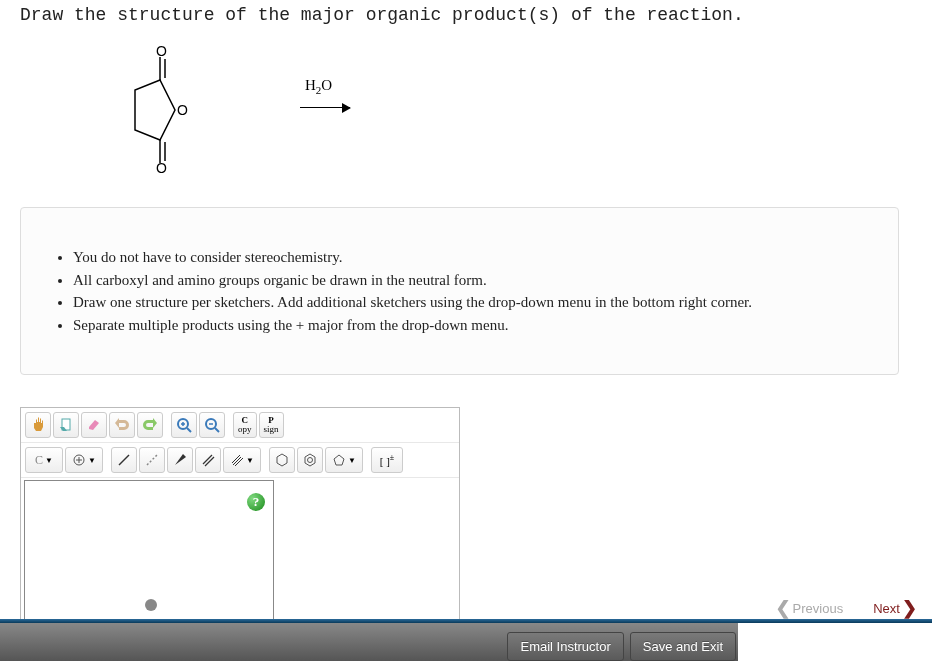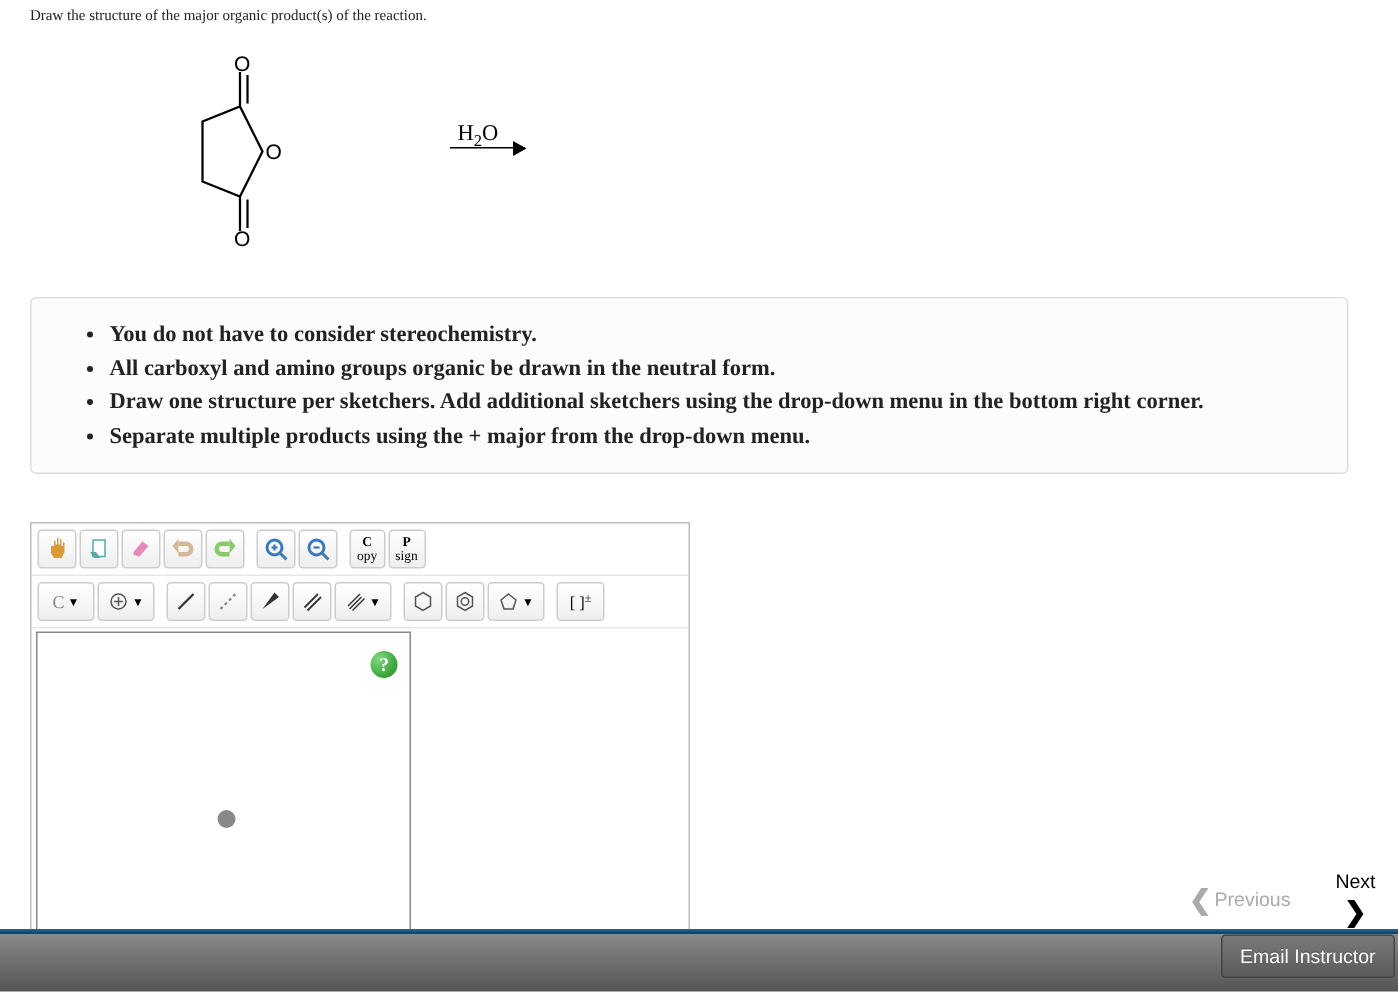--- a/index.html
+++ b/index.html
@@ -1,46 +1,46 @@
 <!DOCTYPE html>
 <html><head>
 <meta charset="utf-8">
 <style>
 * { box-sizing: border-box; margin: 0; padding: 0; }
 body { font-family: Georgia, 'Times New Roman', serif; background: #fff; width: 932px; height: 661px; overflow: hidden; position: relative; }
 .content-area { width: 919px; height: 620px; overflow-y: scroll; background: #fff; padding: 5px 20px 20px 20px; }
 .content-area::-webkit-scrollbar { width: 15px; }
 .content-area::-webkit-scrollbar-track { background: #f0f0f0; }
 .content-area::-webkit-scrollbar-thumb { background: #c0c0c0; border-radius: 2px; }
-.question-text { font-size: 10px; color: #222; margin-bottom: 15px; }
+.question-text { font-size: 18px; color: #222; margin-bottom: 15px; font-family: Liberation Mono, monospace; }
 .reaction-area { margin: 20px 0 20px 100px; position: relative; height: 130px; }
 .molecule { position: absolute; left: 0; top: 0; }
-.reagent-label { position: absolute; left: 185px; top: 45px; font-size: 15px; }
+.reagent-label { position: absolute; left: 185px; top: 32px; font-size: 15px; }
 .reagent-label sub { font-size: 11px; }
 .arrow { position: absolute; left: 180px; top: 62px; width: 50px; height: 1px; background: #000; }
 .arrow::after { content: ''; position: absolute; right: -1px; top: -4px; border-left: 9px solid #000; border-top: 5px solid transparent; border-bottom: 5px solid transparent; }
-.instructions-box { border: 1px solid #ddd; border-radius: 4px; padding: 13px 30px; margin: 32px 0; background: #fcfcfc; font-weight: bold; }
+.instructions-box { border: 1px solid #ddd; border-radius: 4px; padding: 38px 30px; margin: 32px 0; background: #fcfcfc; }
 .instructions-box ul { list-style: disc; padding-left: 22px; }
 .instructions-box li { font-size: 15px; line-height: 1.5; color: #222; }
 .sketcher-container { border: 1px solid #bbb; width: 440px; margin-top: 15px; background: #fff; }
 .toolbar-row { display: flex; padding: 4px; gap: 2px; border-bottom: 1px solid #e8e8e8; }
 .tool-btn { width: 26px; height: 26px; border: 1px solid #ccc; border-radius: 3px; background: linear-gradient(#fff, #eee); display: flex; align-items: center; justify-content: center; font-size: 12px; cursor: pointer; }
 .tool-btn.wide { width: auto; padding: 0 4px; font-size: 9px; line-height: 1; text-align: center; flex-direction: column; }
 .tool-btn.dropdown { width: 38px; }
 .canvas-area { position: relative; height: 230px; padding: 2px; }
 .drawing-canvas { width: 250px; height: 220px; border: 1px solid #888; position: relative; background: #fff; margin-left: 1px; }
 .help-icon { position: absolute; right: 8px; top: 12px; width: 18px; height: 18px; border-radius: 50%; background: radial-gradient(circle at 30% 30%, #7fd97f, #1a8a1a); color: #fff; font-weight: bold; font-size: 13px; display: flex; align-items: center; justify-content: center; cursor: pointer; }
 .dot { position: absolute; left: 120px; top: 118px; width: 12px; height: 12px; border-radius: 50%; background: #888; }
 .nav-bar { position: absolute; bottom: 42px; right: 15px; display: flex; gap: 30px; align-items: center; font-family: Arial, sans-serif; }
 .nav-link { font-size: 13px; cursor: pointer; display: flex; align-items: center; gap: 2px; }
 .nav-link.prev { color: #aaa; }
-.nav-link.next { color: #000000; flex-direction: column; }
+.nav-link.next { color: #7f1d1d; }
 .chev { font-size: 18px; font-weight: bold; }
 .divider-bar { position: absolute; bottom: 38px; left: 0; width: 932px; height: 4px; background: linear-gradient(#2a6a9a, #0a3a5a); }
-.footer-bar { position: absolute; bottom: 0; left: 0; width: 932px; height: 38px; background: linear-gradient(#888, #555); display: flex; justify-content: flex-end; align-items: flex-start; padding-right: 2px; gap: 6px; font-family: Arial, sans-serif; }
+.footer-bar { position: absolute; bottom: 0; left: 0; width: 738px; height: 38px; background: linear-gradient(#888, #555); display: flex; justify-content: flex-end; align-items: flex-end; padding-right: 2px; gap: 6px; font-family: Arial, sans-serif; }
 .footer-btn { background: linear-gradient(#7a7a7a, #5a5a5a); color: #fff; border: 1px solid #444; border-radius: 3px; padding: 6px 12px; font-size: 13px; cursor: pointer; text-shadow: 0 -1px 0 rgba(0,0,0,.3); }
 svg { display: block; }
 .caret { font-size: 8px; margin-left: 2px; }
 </style>
 </head>
 <body>
 
 <div class="content-area">
   <div class="question-text">Draw the structure of the major organic product(s) of the reaction.</div>
 
@@ -213,13 +213,14 @@
   <div class="nav-link next">
     <span>Next</span>
     <span class="chev">❯</span>
   </div>
 </div>
 
 <div class="divider-bar"></div>
 
 <div class="footer-bar">
   <button class="footer-btn">Email Instructor</button>
+  <button class="footer-btn">Save and Exit</button>
 </div>
 
 </body></html>

